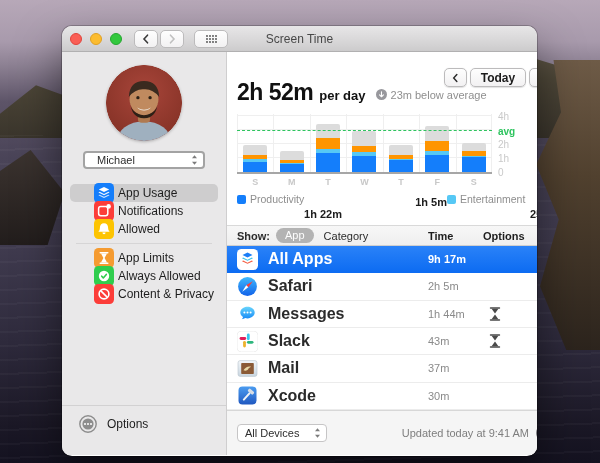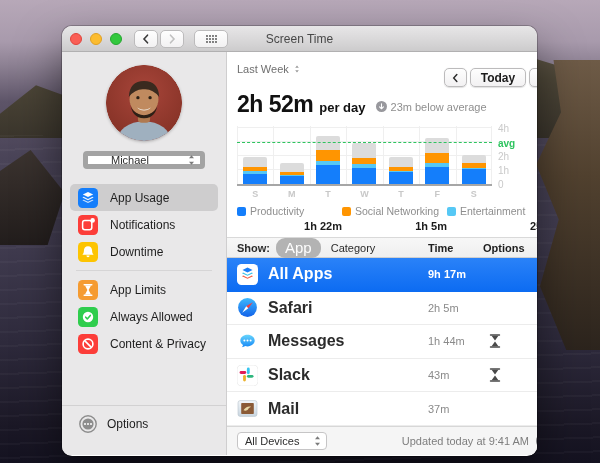--- a/index.html
+++ b/index.html
@@ -41,25 +41,25 @@
   .searchbox { margin-left:auto; width:100px; height:17px; background:#fff; border:1px solid #c4c3c4;
     border-radius:4px; display:flex; align-items:center; padding:0 5px; gap:3px; z-index:2; }
   .searchbox span { font-size:10.5px; color:#a9a9a9; }
 
   .wbody { display:flex; height:403px; }
 
   
   .sidebar { width:165px; background:#e9e8e9; border-right:1px solid #cfcecf; position:relative; flex:none; }
   .avatar-wrap { display:flex; justify-content:center; margin-top:13px; }
   .avatar { width:76px; height:76px; border-radius:50%; overflow:hidden; box-shadow:0 1px 3px rgba(0,0,0,0.25); }
-  .user-select { margin:10px auto 0; width:122px; height:18px; background:#fff; border:5px solid #a3a3a3;
-    border-radius:4px; display:flex; align-items:center; padding:0 3px 0 23px; }
+  .user-select { margin:10px auto 0; width:122px; height:18px; background:#fff; border:2px solid #a3a3a3;
+    border-radius:4px; display:flex; align-items:center; padding:0 3px 0 12px; }
   .user-select span { font-size:11px; color:#2d2d2d; flex:1; }
   .side-list { margin-top:15px; padding:0 8px; }
-  .side-item { height:27px; display:flex; align-items:center; gap:12px; padding-left:8px; border-radius:5px; }
+  .side-item { height:18px; display:flex; align-items:center; gap:4px; padding-left:24px; border-radius:5px; }
   .side-item.selected { background:#cecdce; }
   .side-item .lbl { font-size:12px; color:#1e1e1e; }
   .side-div { height:1px; background:#d6d5d6; margin:5px 6px; }
   .sicon { width:20px; height:20px; flex:none; display:block; }
   .options-row { position:absolute; left:0; right:0; bottom:0; height:50px; border-top:1px solid #d2d1d2;
     display:flex; align-items:flex-start; padding:8px 0 0 16px; gap:9px; }
   .options-row .lbl { font-size:12px; color:#1e1e1e; margin-top:3px; }
 
   
   .main { flex:1; display:flex; flex-direction:column; background:#fff; position:relative; }
@@ -98,39 +98,39 @@
   .leg-top { display:flex; align-items:center; gap:4px; }
   .leg-sq { width:9px; height:9px; border-radius:2px; flex:none; }
   .leg-name { font-size:10.5px; color:#8e8e8e; white-space:nowrap; }
   .leg-total { font-size:11px; font-weight:bold; color:#1c1c1c; margin:3px 0 0 13px;text-align:right; }
 
   
   .show-row { height:21px; background:linear-gradient(180deg,#f7f7f7,#efefef);
     border-top:1px solid #d9d9d9; border-bottom:1px solid #cfcfcf;
     display:flex; align-items:center; padding-left:10px; position:relative; }
   .show-row .sr-lbl { font-size:11px; font-weight:bold; color:#2c2c2c; }
-  .pill { margin-left:6px; background:#b3b3b3; color:#fdfdfd; font-size:15px; border-radius:9px; padding:1px 9px 2px; }
+  .pill { margin-left:6px; background:#b3b3b3; color:#fdfdfd; font-size:11px; border-radius:9px; padding:1px 9px 2px; }
   .cat { margin-left:10px; font-size:11px; color:#2c2c2c; }
   .col-time { position:absolute; left:201px; font-size:11px; font-weight:bold; color:#1d1d1d; }
   .col-limits { position:absolute; left:256px; font-size:11px; font-weight:bold; color:#1d1d1d; }
 
   
   .app-table { flex:1; display:flex; flex-direction:column; }
   .app-row { flex:1; display:flex; align-items:center; padding-left:10px; position:relative;
     border-bottom:1px solid #ececec; background:#fff; }
   .app-row.selected { background:linear-gradient(180deg,#2a82f8,#0d6cf2); border-bottom-color:#0d6cf2; }
   .app-row .aicon { width:21px; height:21px; margin-right:10px; flex:none; }
   .app-row .aname { font-size:16px; font-weight:bold; color:#2b2b2b; }
   .app-row.selected .aname { color:#fff; }
   .app-row .atime { position:absolute; left:201px; font-size:11px; color:#8a8a8a; }
   .app-row.selected .atime { color:#fff; font-weight:bold; }
   .app-row .alimit { position:absolute; left:262px; width:12px; height:14px; }
 
   
-  .m-footer { height:29px; border-top:1px solid #d7d7d7; background:#f5f5f5;
+  .m-footer { height:45px; border-top:1px solid #d7d7d7; background:#f5f5f5;
     display:flex; align-items:center; padding:0 10px; position:relative; }
   .dev-select { width:90px; height:18px; background:#fff; border:1px solid #c6c5c6; border-radius:4px;
     display:flex; align-items:center; padding:0 3px 0 7px; }
   .dev-select span { font-size:11px; color:#2d2d2d; flex:1; }
   .updated { margin-left:auto; font-size:11px; color:#7e7e7e; }
   .help-btn { width:16px; height:16px; border-radius:50%; background:#7f7f83; color:#fff;
     font-size:11px; font-weight:bold; display:flex; align-items:center; justify-content:center; margin-left:7px; }
 </style>
 </head>
 <body>
@@ -228,21 +228,21 @@
               <circle cx="14.6" cy="5.4" r="2.3" fill="#fff"></circle>
             </svg>
             <span class="lbl">Notifications</span>
           </div>
           <div class="side-item">
             <svg class="sicon" viewBox="0 0 20 20">
               <rect width="20" height="20" rx="4.5" fill="#fdc401"></rect>
               <path d="M10 4.3c-2.7 0-4.1 2.1-4.1 4.5 0 2.5-1 3.5-1.6 4h11.4c-.6-.5-1.6-1.5-1.6-4 0-2.4-1.4-4.5-4.1-4.5z" fill="#fff"></path>
               <path d="M8.4 13.6a1.6 1.6 0 003.2 0z" fill="#fff"></path>
             </svg>
-            <span class="lbl">Downtime</span>
+            <span class="lbl">Allowed</span>
           </div>
           <div class="side-div"></div>
           <div class="side-item">
             <svg class="sicon" viewBox="0 0 20 20">
               <rect width="20" height="20" rx="4.5" fill="#f59b31"></rect>
               <path d="M6.2 4.8h7.6M6.2 15.2h7.6" stroke="#fff" stroke-width="1.5" stroke-linecap="round"></path>
               <path d="M7 5.4h6L10.6 10 13 14.6H7L9.4 10z" fill="#fff"></path>
             </svg>
             <span class="lbl">App Limits</span>
           </div>
@@ -270,26 +270,20 @@
           <circle cx="7" cy="10" r="1" fill="#fff"></circle>
             <circle cx="10" cy="10" r="1" fill="#fff"></circle>
             <circle cx="13" cy="10" r="1" fill="#fff"></circle>
         </svg>
         <span class="lbl">Options</span>
       </div>
     </aside>
 
     <main class="main">
       <div class="m-header">
-        <div class="period">
-          <span>Last Week</span>
-          <svg width="8" height="10" viewBox="0 0 11 12">
-              <path d="M5.5 1.2L8 4.2H3zM5.5 10.8L3 7.8h5z" fill="#9a9a9a"></path>
-            </svg>
-        </div>
         <div class="bigline">
           <span class="big-val">2h 52m</span>
           <span class="big-unit">per day</span>
           <span class="avg-note">
             <svg width="11" height="11" viewBox="0 0 12 12">
                 <circle cx="6" cy="6" r="6" fill="#98989d"></circle>
                 <path d="M6 3v5M3.9 6.3L6 8.5l2.1-2.2" stroke="#fff" stroke-width="1.2" fill="none" stroke-linecap="round" stroke-linejoin="round"></path>
               </svg>
             <span>23m below average</span>
           </span>
@@ -403,24 +397,20 @@
 
       <div class="legend" id="legend">
           <div class="leg-item">
             <div class="leg-top">
               <span class="leg-sq" style="background:#147efb"></span>
               <span class="leg-name">Productivity</span>
             </div>
             <div class="leg-total">1h 22m</div>
           </div>
           <div class="leg-item">
-            <div class="leg-top">
-              <span class="leg-sq" style="background:#ff9501"></span>
-              <span class="leg-name">Social Networking</span>
-            </div>
             <div class="leg-total">1h 5m</div>
           </div>
           <div class="leg-item">
             <div class="leg-top">
               <span class="leg-sq" style="background:#56c8f5"></span>
               <span class="leg-name">Entertainment</span>
             </div>
             <div class="leg-total">25m</div>
           </div>
         </div>
@@ -503,20 +493,37 @@
                   <stop offset="1" stop-color="#c9d6e0"></stop>
                 </linearGradient>
               </defs>
               <rect x="1" y="2.6" width="19" height="15.8" rx="2.2" fill="url(#mailg)" stroke="#b9c4cd" stroke-width="0.6"></rect>
               <rect x="4.2" y="5" width="12.6" height="11" rx="0.8" fill="#8a5a36"></rect>
               <path d="M6.5 12.2c1.8-3.2 5-4.4 7.6-3.5-1.3.4-2.3 1.3-2.8 2.3-1 1.8-3.1 2-4.8 1.2z" fill="#e9d9a5"></path>
             </svg>
             <span class="aname">Mail</span>
             <span class="atime">37m</span>
           </div>
+          <div class="app-row">
+            <svg class="aicon" viewBox="0 0 21 21">
+              <defs>
+                <linearGradient id="xcg" x1="0" y1="0" x2="0" y2="1">
+                  <stop offset="0" stop-color="#4b9cf0"></stop>
+                  <stop offset="1" stop-color="#2058c0"></stop>
+                </linearGradient>
+              </defs>
+              <rect x="1.5" y="1.5" width="18" height="18" rx="4" fill="url(#xcg)"></rect>
+              <g transform="rotate(42 10.5 10.5)">
+                <rect x="9.5" y="6.6" width="2" height="10.4" rx="1" fill="#eef2f6"></rect>
+                <rect x="7.2" y="3.6" width="6.6" height="3.4" rx="1.1" fill="#d7dde5"></rect>
+              </g>
+            </svg>
+            <span class="aname">Xcode</span>
+            <span class="atime">30m</span>
+          </div>
         </div>
 
       <div class="m-footer">
         <div class="dev-select">
           <span>All Devices</span>
           <svg width="11" height="12" viewBox="0 0 11 12">
               <path d="M5.5 1.2L8 4.2H3zM5.5 10.8L3 7.8h5z" fill="#7b7b7b"></path>
             </svg>
         </div>
         <span class="updated">Updated today at 9:41 AM</span>

